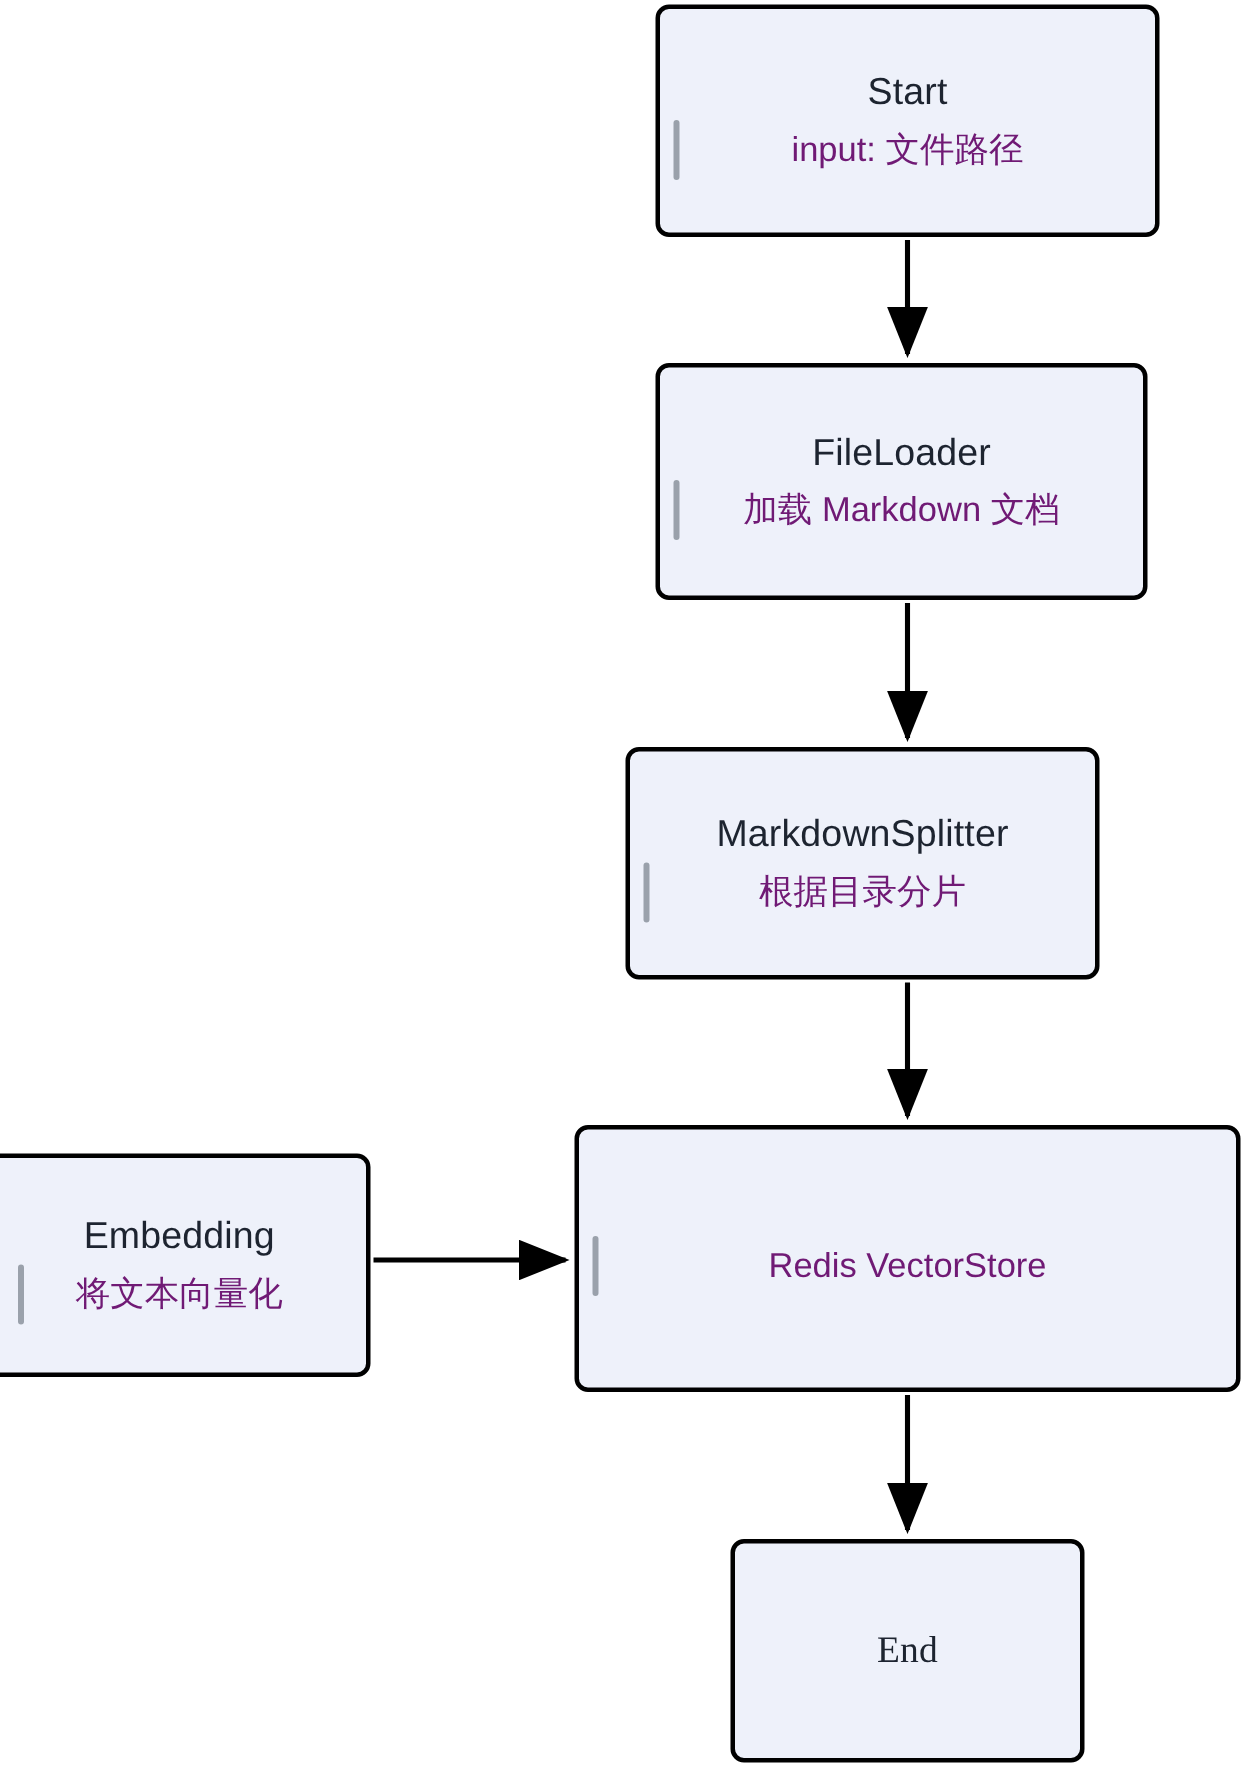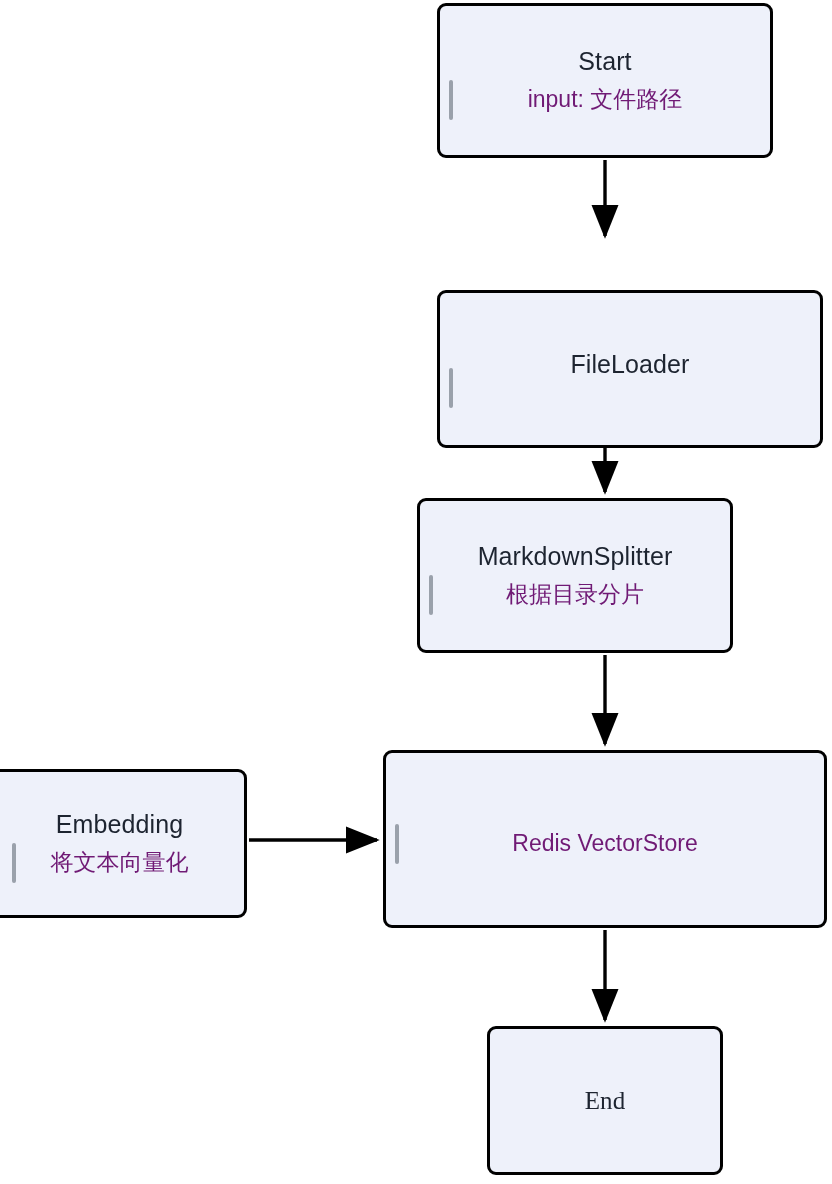--- a/index.html
+++ b/index.html
@@ -110,24 +110,25 @@
   </svg>
 
   <div class="node" style="left:437px; top:3px; width:336px; height:155px;">
     <div class="node-title">Start</div>
     <div class="node-sub-row">
       <span class="accent-bar"></span>
       <span class="node-sub">input: 文件路径</span>
     </div>
   </div>
 
-  <div class="node" style="left:437px; top:242px; width:386px; height:158px;margin-top:48px;">
+  <div class="node" style="left:437px; top:242px; width:328px; height:158px;">
     <div class="node-title">FileLoader</div>
     <div class="node-sub-row">
       <span class="accent-bar"></span>
+      <span class="node-sub">加载 Markdown 文档</span>
     </div>
   </div>
 
   <div class="node" style="left:417px; top:498px; width:316px; height:155px;">
     <div class="node-title">MarkdownSplitter</div>
     <div class="node-sub-row">
       <span class="accent-bar"></span>
       <span class="node-sub">根据目录分片</span>
     </div>
   </div>

